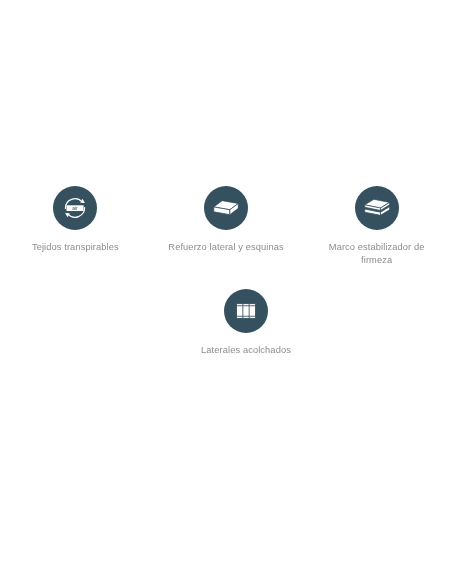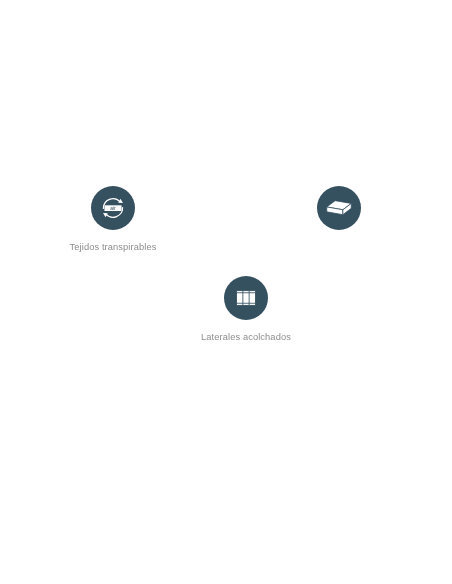--- a/index.html
+++ b/index.html
@@ -93,22 +93,37 @@
     <div class="feature-item">
       <div class="icon-circle">
         <svg width="28" height="28" viewBox="0 0 40 40" aria-hidden="true">
 
           <polygon points="14.5,9.5 37.5,13.5 25.5,22.5 2.5,18.5" fill="#ffffff" stroke="#35505f" stroke-width="1.1" stroke-linejoin="round"></polygon>
 
           <polygon points="2.5,18.5 25.5,22.5 25.5,29.5 2.5,25.5" fill="#ffffff" stroke="#35505f" stroke-width="1.1" stroke-linejoin="round"></polygon>
           <polygon points="25.5,22.5 37.5,13.5 37.5,20.5 25.5,29.5" fill="#ffffff" stroke="#35505f" stroke-width="1.1" stroke-linejoin="round"></polygon>
         </svg>
       </div>
+      <div class="feature-label">Refuerzo lateral y esquinas</div>
     </div>
 
+    <div class="feature-item">
+      <div class="icon-circle">
+        <svg width="28" height="28" viewBox="0 0 40 40" aria-hidden="true">
+
+          <polygon points="15.5,7.5 38,12.0 25.0,20.0 2.5,15.5" fill="#ffffff" stroke="#35505f" stroke-width="1.1" stroke-linejoin="round"></polygon>
+          <polygon points="2.5,15.5 25.0,20.0 25.0,23.5 2.5,19.0" fill="#ffffff" stroke="#35505f" stroke-width="1.1" stroke-linejoin="round"></polygon>
+          <polygon points="25.0,20.0 38,12.0 38,15.5 25.0,23.5" fill="#ffffff" stroke="#35505f" stroke-width="1.1" stroke-linejoin="round"></polygon>
+
+          <polygon points="2.5,21.5 25.0,26.0 25.0,30.5 2.5,26.0" fill="#ffffff" stroke="#35505f" stroke-width="1.1" stroke-linejoin="round"></polygon>
+          <polygon points="25.0,26.0 38,18.0 38,22.5 25.0,30.5" fill="#ffffff" stroke="#35505f" stroke-width="1.1" stroke-linejoin="round"></polygon>
+        </svg>
+      </div>
+      <div class="feature-label">Marco estabilizador de firmeza</div>
+    </div>
 
   </div>
 
   <div class="feature-row row-2">
 
     <div class="feature-item">
       <div class="icon-circle">
         <svg width="28" height="28" viewBox="0 0 40 40" aria-hidden="true">
           <rect x="6.5" y="9.5" width="27" height="21" fill="#ffffff" stroke="#35505f" stroke-width="1.2"></rect>
           <line x1="15.5" y1="9.5" x2="15.5" y2="30.5" stroke="#35505f" stroke-width="1.2"></line>

